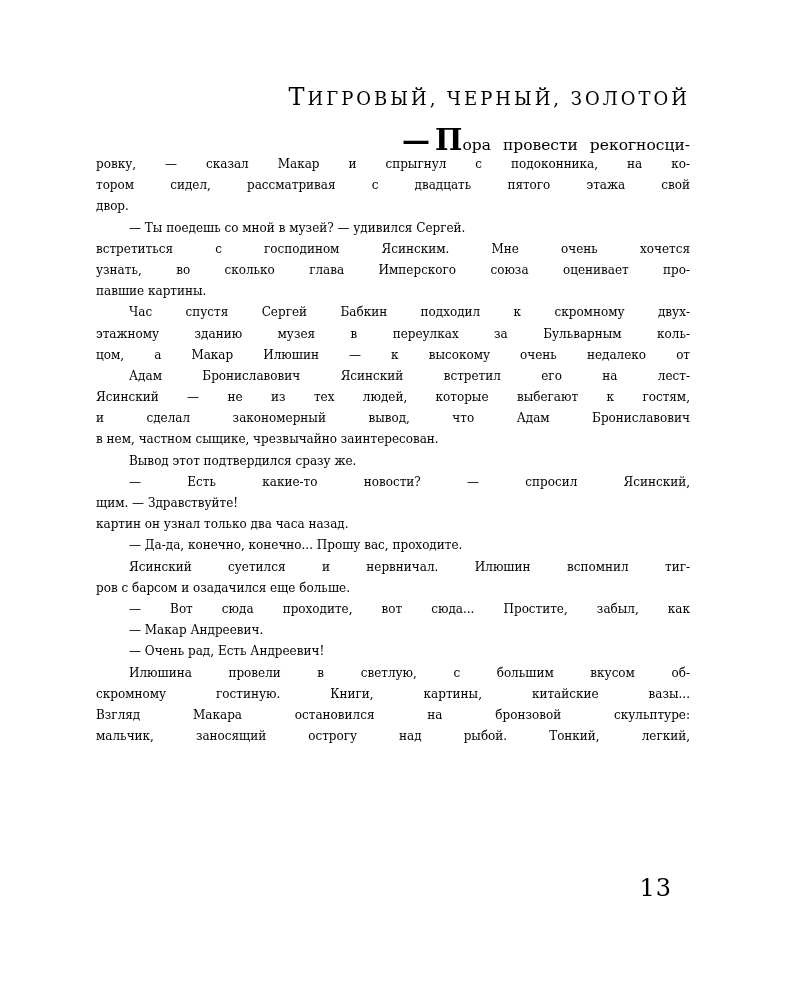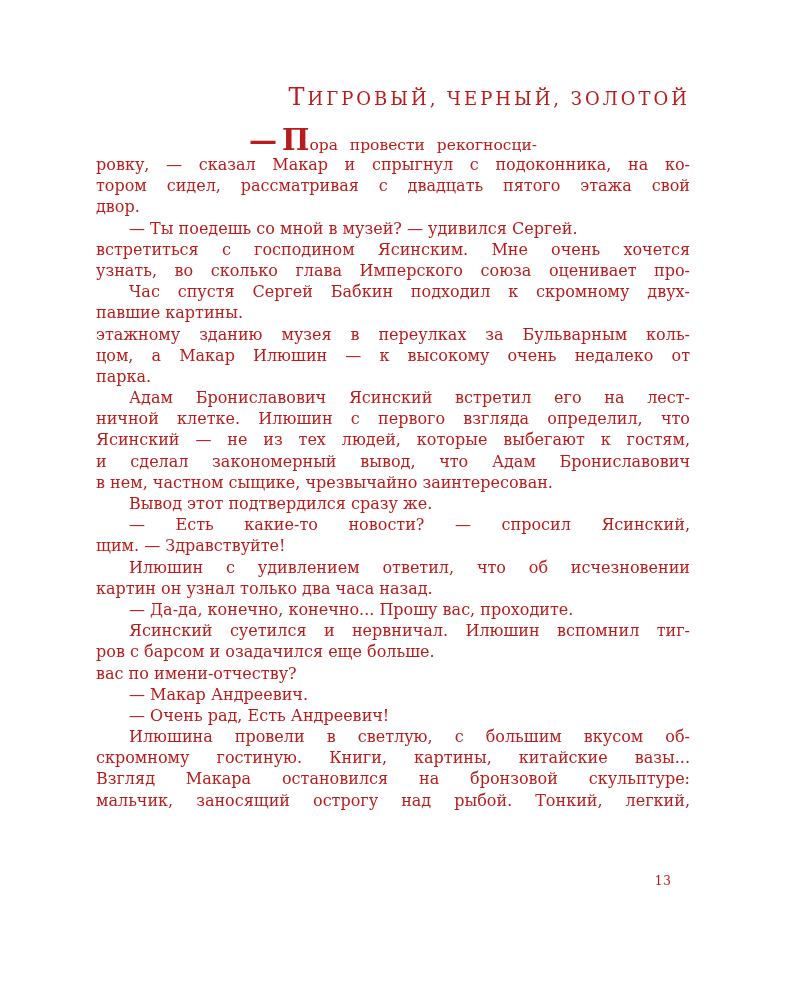--- a/index.html
+++ b/index.html
@@ -2,21 +2,21 @@
 <html><head>
 <meta charset="utf-8">
 <style>
   html,body { margin:0; padding:0; background:#ffffff; }
   .page {
     position: relative;
     width: 800px;
     height: 1000px;
     background: #ffffff;
     font-family: "DejaVu Serif", "Liberation Serif", serif;
-    color: #b91c1c;
+    color: #000000;
     overflow: hidden;
   }
   .textblock {
     position: absolute;
     left: 96px;
     top: 84px;
     width: 594px;
   }
   .chapter-title {
     text-align: right;
@@ -28,100 +28,97 @@
   .title-lead {
     font-size: 24px;
     letter-spacing: 3px;
   }
   .title-rest {
     text-transform: uppercase;
     font-size: 18px;
     letter-spacing: 3px;
   }
   .opener {
-    text-align: center;
+    text-align: right;
     height: 27px;
     line-height: 27px;
     word-spacing: 7px;
     white-space: nowrap;
   }
   .opener-dash {
     font-weight: bold;
     font-size: 28px;
     margin-right: 5px;
   }
   .opener-cap {
     font-weight: bold;
     font-size: 29px;
   }
   .opener-rest {
     font-size: 15.5px;
   }
   .line {
-    font-size: 16px;
+    font-size: 12px;
     height: 21.2px;
     line-height: 21.2px;
     overflow: hidden;
     white-space: nowrap;
   }
   .line.j {
     white-space: normal;
     text-align: justify;
     text-align-last: justify;
   }
   .line.l {
     white-space: normal;
     text-align: left;
     text-align-last: left;
   }
   .line.indent { text-indent: 33px; }
   .page-number {
     position: absolute;
     top: 874px;
     right: 128px;
-    font-size: 12px;
+    font-size: 24px;
     letter-spacing: 1px;
   }
 </style>
 </head>
 <body>
 
 <div class="page">
   <div class="textblock">
 
     <div class="chapter-title"><span class="title-lead">Т</span><span class="title-rest">игровый, черный, золотой</span></div>
 
     <div class="opener"><span class="opener-dash">—</span><span class="opener-cap">П</span><span class="opener-rest">ора провести рекогносци-</span></div>
 
     <div>
         <div class="line j">ровку, — сказал Макар и спрыгнул с подоконника, на ко-</div>
         <div class="line j">тором сидел, рассматривая с двадцать пятого этажа свой</div>
         <div class="line l">двор.</div>
         <div class="line l indent">— Ты поедешь со мной в музей? — удивился Сергей.</div>
         <div class="line j">встретиться с господином Ясинским. Мне очень хочется</div>
         <div class="line j">узнать, во сколько глава Имперского союза оценивает про-</div>
+        <div class="line l">павшие картины.</div>
         <div class="line j indent">Час спустя Сергей Бабкин подходил к скромному двух-</div>
-        <div class="line l">павшие картины.</div>
         <div class="line j">этажному зданию музея в переулках за Бульварным коль-</div>
         <div class="line j">цом, а Макар Илюшин — к высокому очень недалеко от</div>
-        <div class="line l">парка.</div>
         <div class="line j indent">Адам Брониславович Ясинский встретил его на лест-</div>
-        <div class="line j">ничной клетке. Илюшин с первого взгляда определил, что</div>
         <div class="line j">Ясинский — не из тех людей, которые выбегают к гостям,</div>
         <div class="line j">и сделал закономерный вывод, что Адам Брониславович</div>
         <div class="line l">в нем, частном сыщике, чрезвычайно заинтересован.</div>
         <div class="line l indent">Вывод этот подтвердился сразу же.</div>
         <div class="line j indent">— Есть какие-то новости? — спросил Ясинский,</div>
         <div class="line l">щим. — Здравствуйте!</div>
-        <div class="line j indent">Илюшин с удивлением ответил, что об исчезновении</div>
         <div class="line l">картин он узнал только два часа назад.</div>
         <div class="line l indent">— Да-да, конечно, конечно... Прошу вас, проходите.</div>
         <div class="line j indent">Ясинский суетился и нервничал. Илюшин вспомнил тиг-</div>
         <div class="line l">ров с барсом и озадачился еще больше.</div>
-        <div class="line l">вас по имени-отчеству?</div>
+        <div class="line j indent">— Вот сюда проходите, вот сюда... Простите, забыл, как</div>
         <div class="line l indent">— Макар Андреевич.</div>
         <div class="line l indent">— Очень рад, Есть Андреевич!</div>
         <div class="line j indent">Илюшина провели в светлую, с большим вкусом об-</div>
         <div class="line j">скромному гостиную. Книги, картины, китайские вазы...</div>
         <div class="line j">Взгляд Макара остановился на бронзовой скульптуре:</div>
         <div class="line j">мальчик, заносящий острогу над рыбой. Тонкий, легкий,</div>
       </div>
   </div>
 
   <div class="page-number">13</div>

